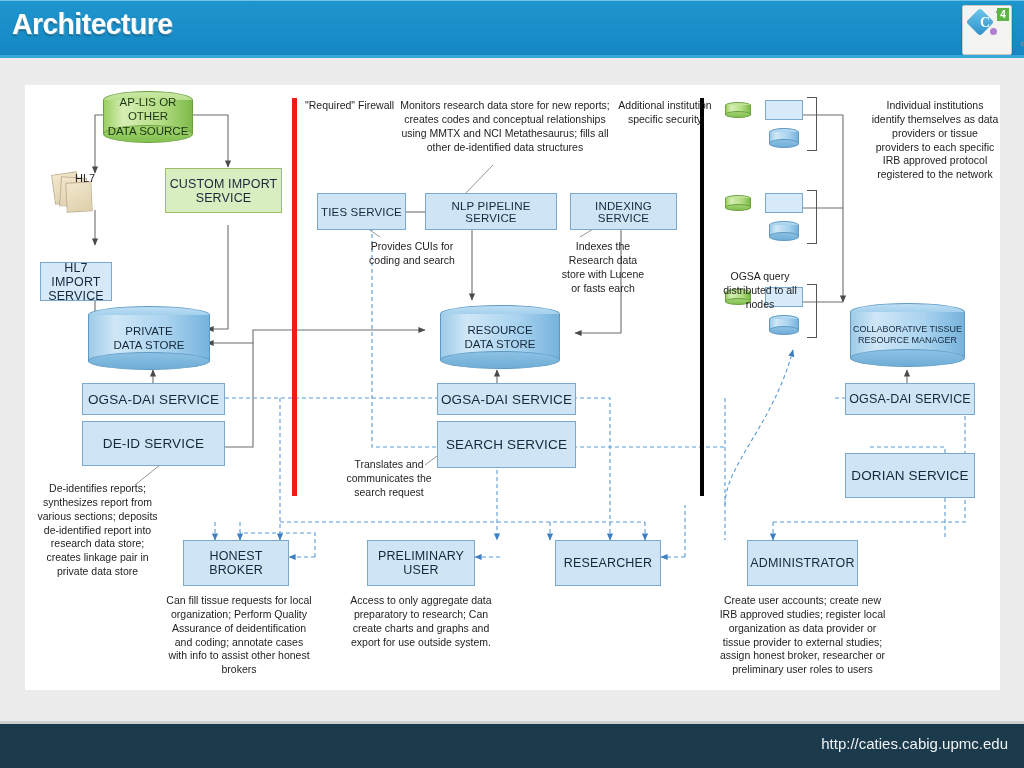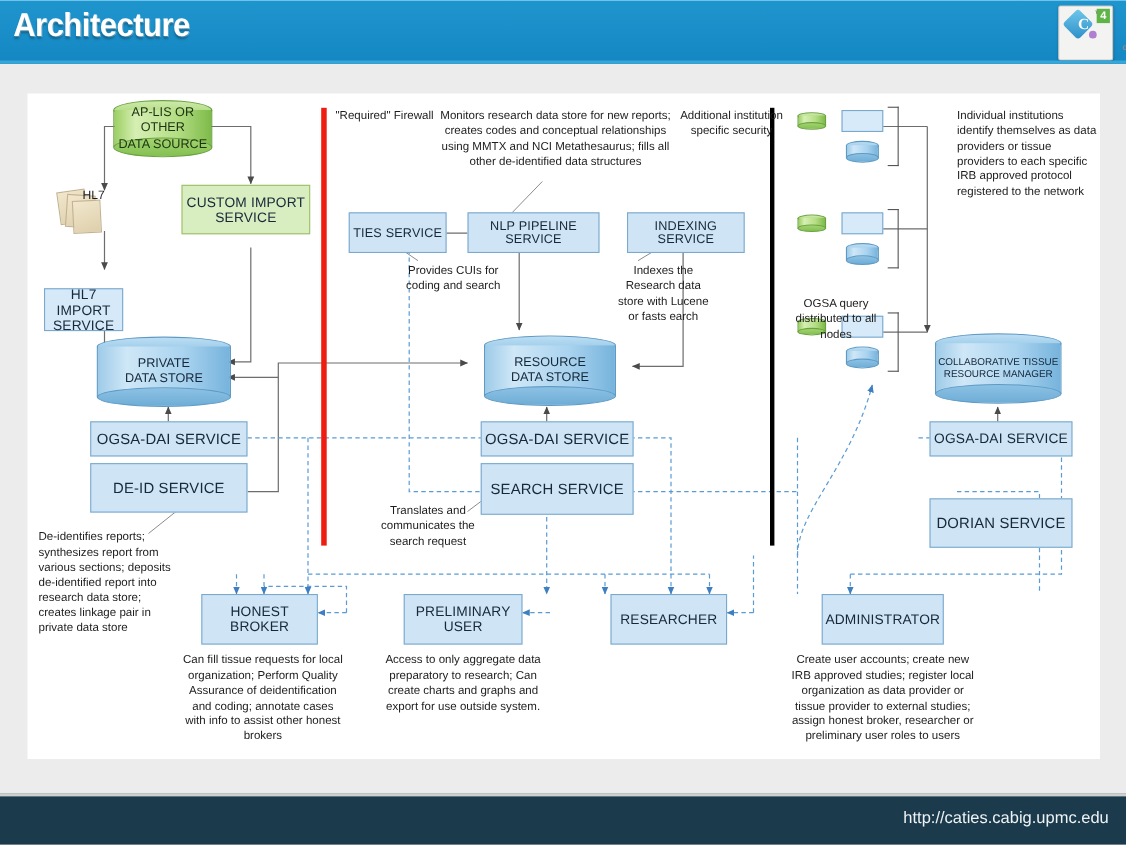--- a/index.html
+++ b/index.html
@@ -128,21 +128,21 @@
     background:linear-gradient(180deg,#a2d370 0%,#84c052 100%);
     border-color:#6aa23f;
   }
   .cyl.green .label{color:#1d3410;}
 
   
   .note{
     position:absolute;font-size:10.5px;color:#1d1d1d;line-height:1.32;
   }
   .note.c{text-align:center;}
-  .note.r{text-align:left;}
+  .note.r{text-align:center;}
   .note.l{text-align:left;}
 
   
   .vline{position:absolute;}
   .vline.red{background:#ee1c11;width:5px;}
   .vline.black{background:#000000;width:4px;}
 
   
   .papers{position:absolute;}
   .papers .sheet{
@@ -339,21 +339,21 @@
       <div class="box" style="left:57px;top:336px;width:143px;height:45px;font-size:13.5px;">
         <span>DE-ID SERVICE</span>
       </div>
 
       <div class="note r" style="left:10px;top:397px;width:125px;">De-identifies reports; synthesizes report from various sections; deposits de-identified report into research data store; creates linkage pair in private data store</div>
 
       <div class="box" style="left:292px;top:108px;width:89px;height:37px;font-size:11.5px;">
         <span>TIES SERVICE</span>
       </div>
 
-      <div class="box" style="left:400px;top:108px;width:120px;height:37px;font-size:11.5px;">
+      <div class="box" style="left:400px;top:108px;width:132px;height:37px;font-size:11.5px;">
         <span>NLP PIPELINE SERVICE</span>
       </div>
 
       <div class="box" style="left:545px;top:108px;width:107px;height:37px;font-size:11.5px;">
         <span>INDEXING SERVICE</span>
       </div>
 
       <div class="note c" style="left:375px;top:14px;width:210px;">Monitors research data store for new reports; creates codes and conceptual relationships using MMTX and NCI Metathesaurus; fills all other de-identified data structures</div>
       <div class="note c" style="left:337px;top:155px;width:100px;">Provides CUIs for coding and search</div>
       <div class="note c" style="left:533px;top:155px;width:90px;">Indexes the Research  data store with Lucene or fasts earch</div>

